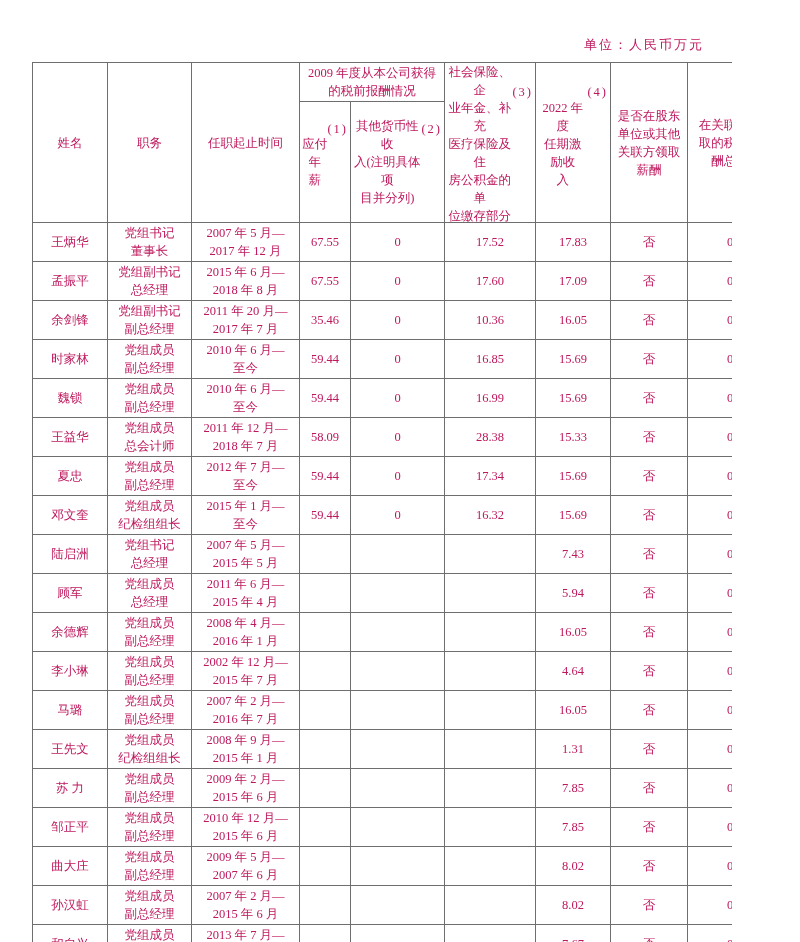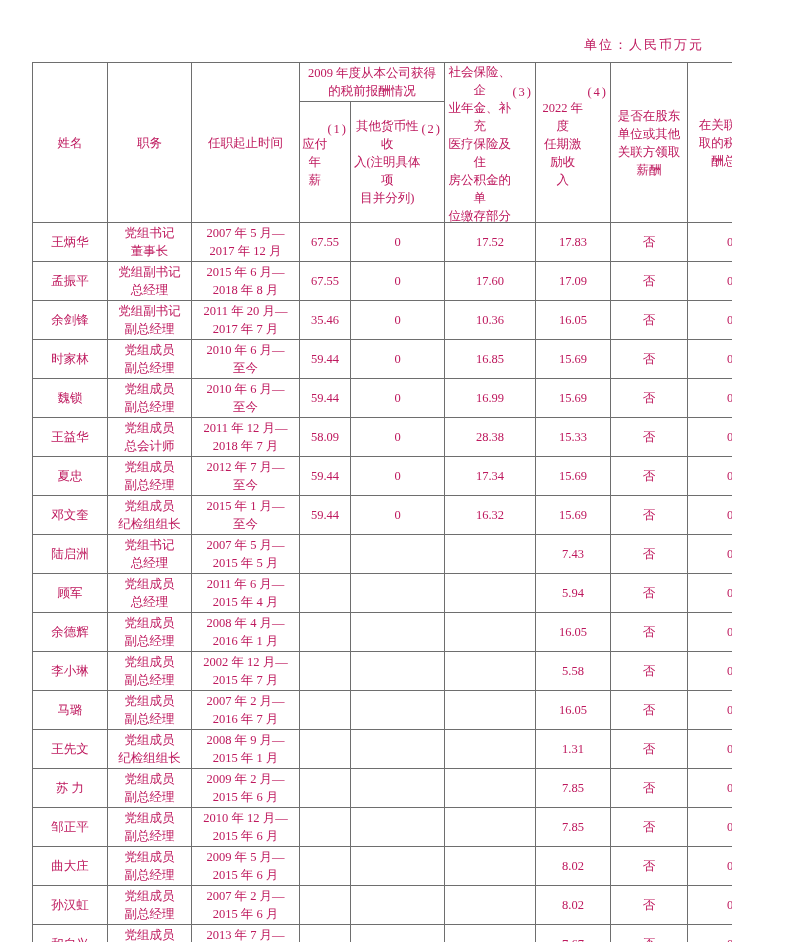--- a/index.html
+++ b/index.html
@@ -279,21 +279,21 @@
         </tr>
         <tr>
           <td>李小琳</td>
           <td>党组成员
 副总经理</td>
           <td>2002 年 12 月—
 2015 年 7 月</td>
           <td></td>
           <td></td>
           <td></td>
-          <td>5.58</td>
+          <td>4.64</td>
           <td>否</td>
           <td>0</td>
         </tr>
         <tr>
           <td>马璐</td>
           <td>党组成员
 副总经理</td>
           <td>2007 年 2 月—
 2016 年 7 月</td>
           <td></td>
@@ -340,21 +340,21 @@
           <td></td>
           <td>7.85</td>
           <td>否</td>
           <td>0</td>
         </tr>
         <tr>
           <td>曲大庄</td>
           <td>党组成员
 副总经理</td>
           <td>2009 年 5 月—
-2015 年 6 月</td>
+2007 年 6 月</td>
           <td></td>
           <td></td>
           <td></td>
           <td>8.02</td>
           <td>否</td>
           <td>0</td>
         </tr>
         <tr>
           <td>孙汉虹</td>
           <td>党组成员

